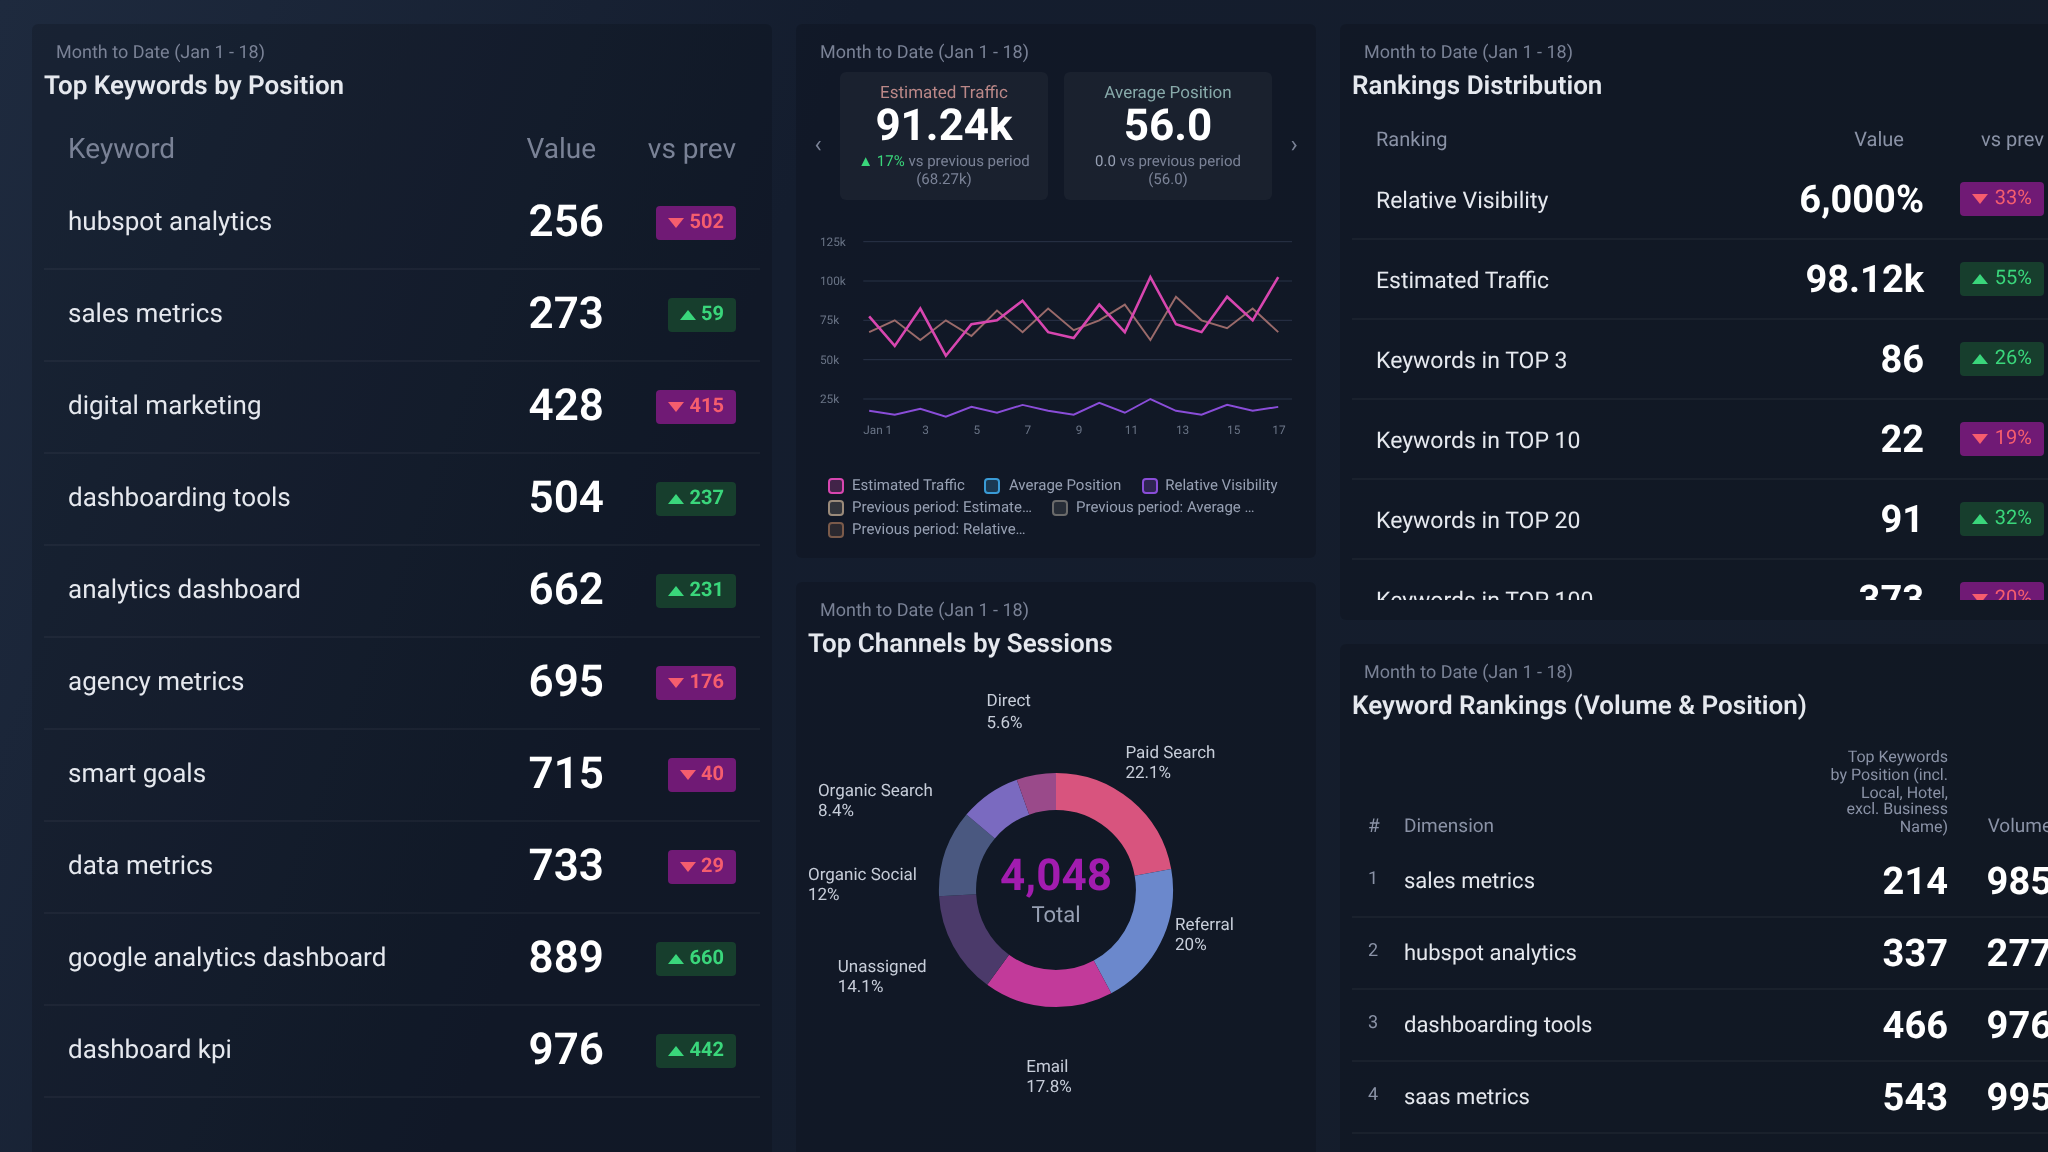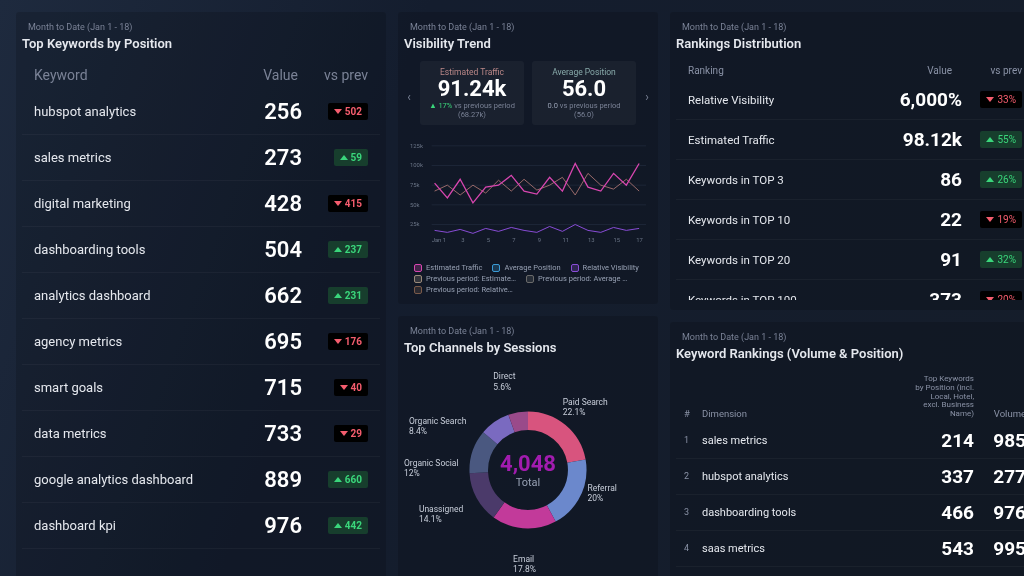--- a/index.html
+++ b/index.html
@@ -12,21 +12,21 @@
 .thead { display:flex; align-items:center; font-size:14px; color:#7a8296; padding:6px 12px; }
 .thead .c1 { flex:1; }
 .thead .c2 { width:90px; text-align:right; }
 .thead .c3 { width:70px; text-align:right; }
 .row { display:flex; align-items:center; padding:10px 12px; border-bottom:1px solid rgba(255,255,255,.04); }
 .row .c1 { flex:1; font-size:13px; color:#e5e8ee; }
 .row .c2 { width:82px; text-align:right; font-size:22px; font-weight:600; color:#fff; }
 .row .c3 { width:66px; display:flex; justify-content:flex-end;font-weight:bold; }
 .badge { font-size:10px; padding:3px 6px; border-radius:2px; display:inline-flex; align-items:center; gap:3px; }
 .badge.up { background:#173e2d; color:#3ad67b; }
-.badge.down { background:#000000; color:#f55d6e; }
+.badge.down { background:#701a75; color:#f55d6e; }
 .tri { width:0; height:0; border-left:4px solid transparent; border-right:4px solid transparent; }
 .tri.up { border-bottom:5px solid #3ad67b; }
 .tri.down { border-top:5px solid #f55d6e; }
 
 .vt-cards { display:flex; gap:8px; margin:0 6px 8px; }
 .vt-card { flex:1; background:rgba(255,255,255,.04); border-radius:3px; padding:6px 8px; }
 .vt-card .lbl { font-size:8.5px; color:#b88; text-align:center; }
 .vt-card .lbl2 { font-size:8.5px; color:#8aa; text-align:center; }
 .vt-card .big { font-size:22px; font-weight:700; color:#fff; text-align:center; line-height:1.1; }
 .vt-card .sub { font-size:7.5px; color:#7a8296; text-align:center; }
@@ -149,21 +149,20 @@
               <span class="badge up"><span class="tri up"></span>442</span>
             </div>
   </div>
         </div>
     </div>
   </div>
 
   <div class="col">
     <div class="card">
       <div class="caption">Month to Date (Jan 1 - 18)</div>
-      <div class="title">Visibility Trend</div>
       <div style="display:flex;align-items:stretch;">
         <div class="nav">‹</div>
         <div class="vt-cards" style="flex:1">
           <div class="vt-card">
             <div class="lbl">Estimated Traffic</div>
             <div class="big">91.24k</div>
             <div class="sub"><span style="color:#3ad67b">▲ 17%</span> <span>vs previous period (68.27k)</span></div>
           </div>
           <div class="vt-card">
             <div class="lbl2">Average Position</div>

